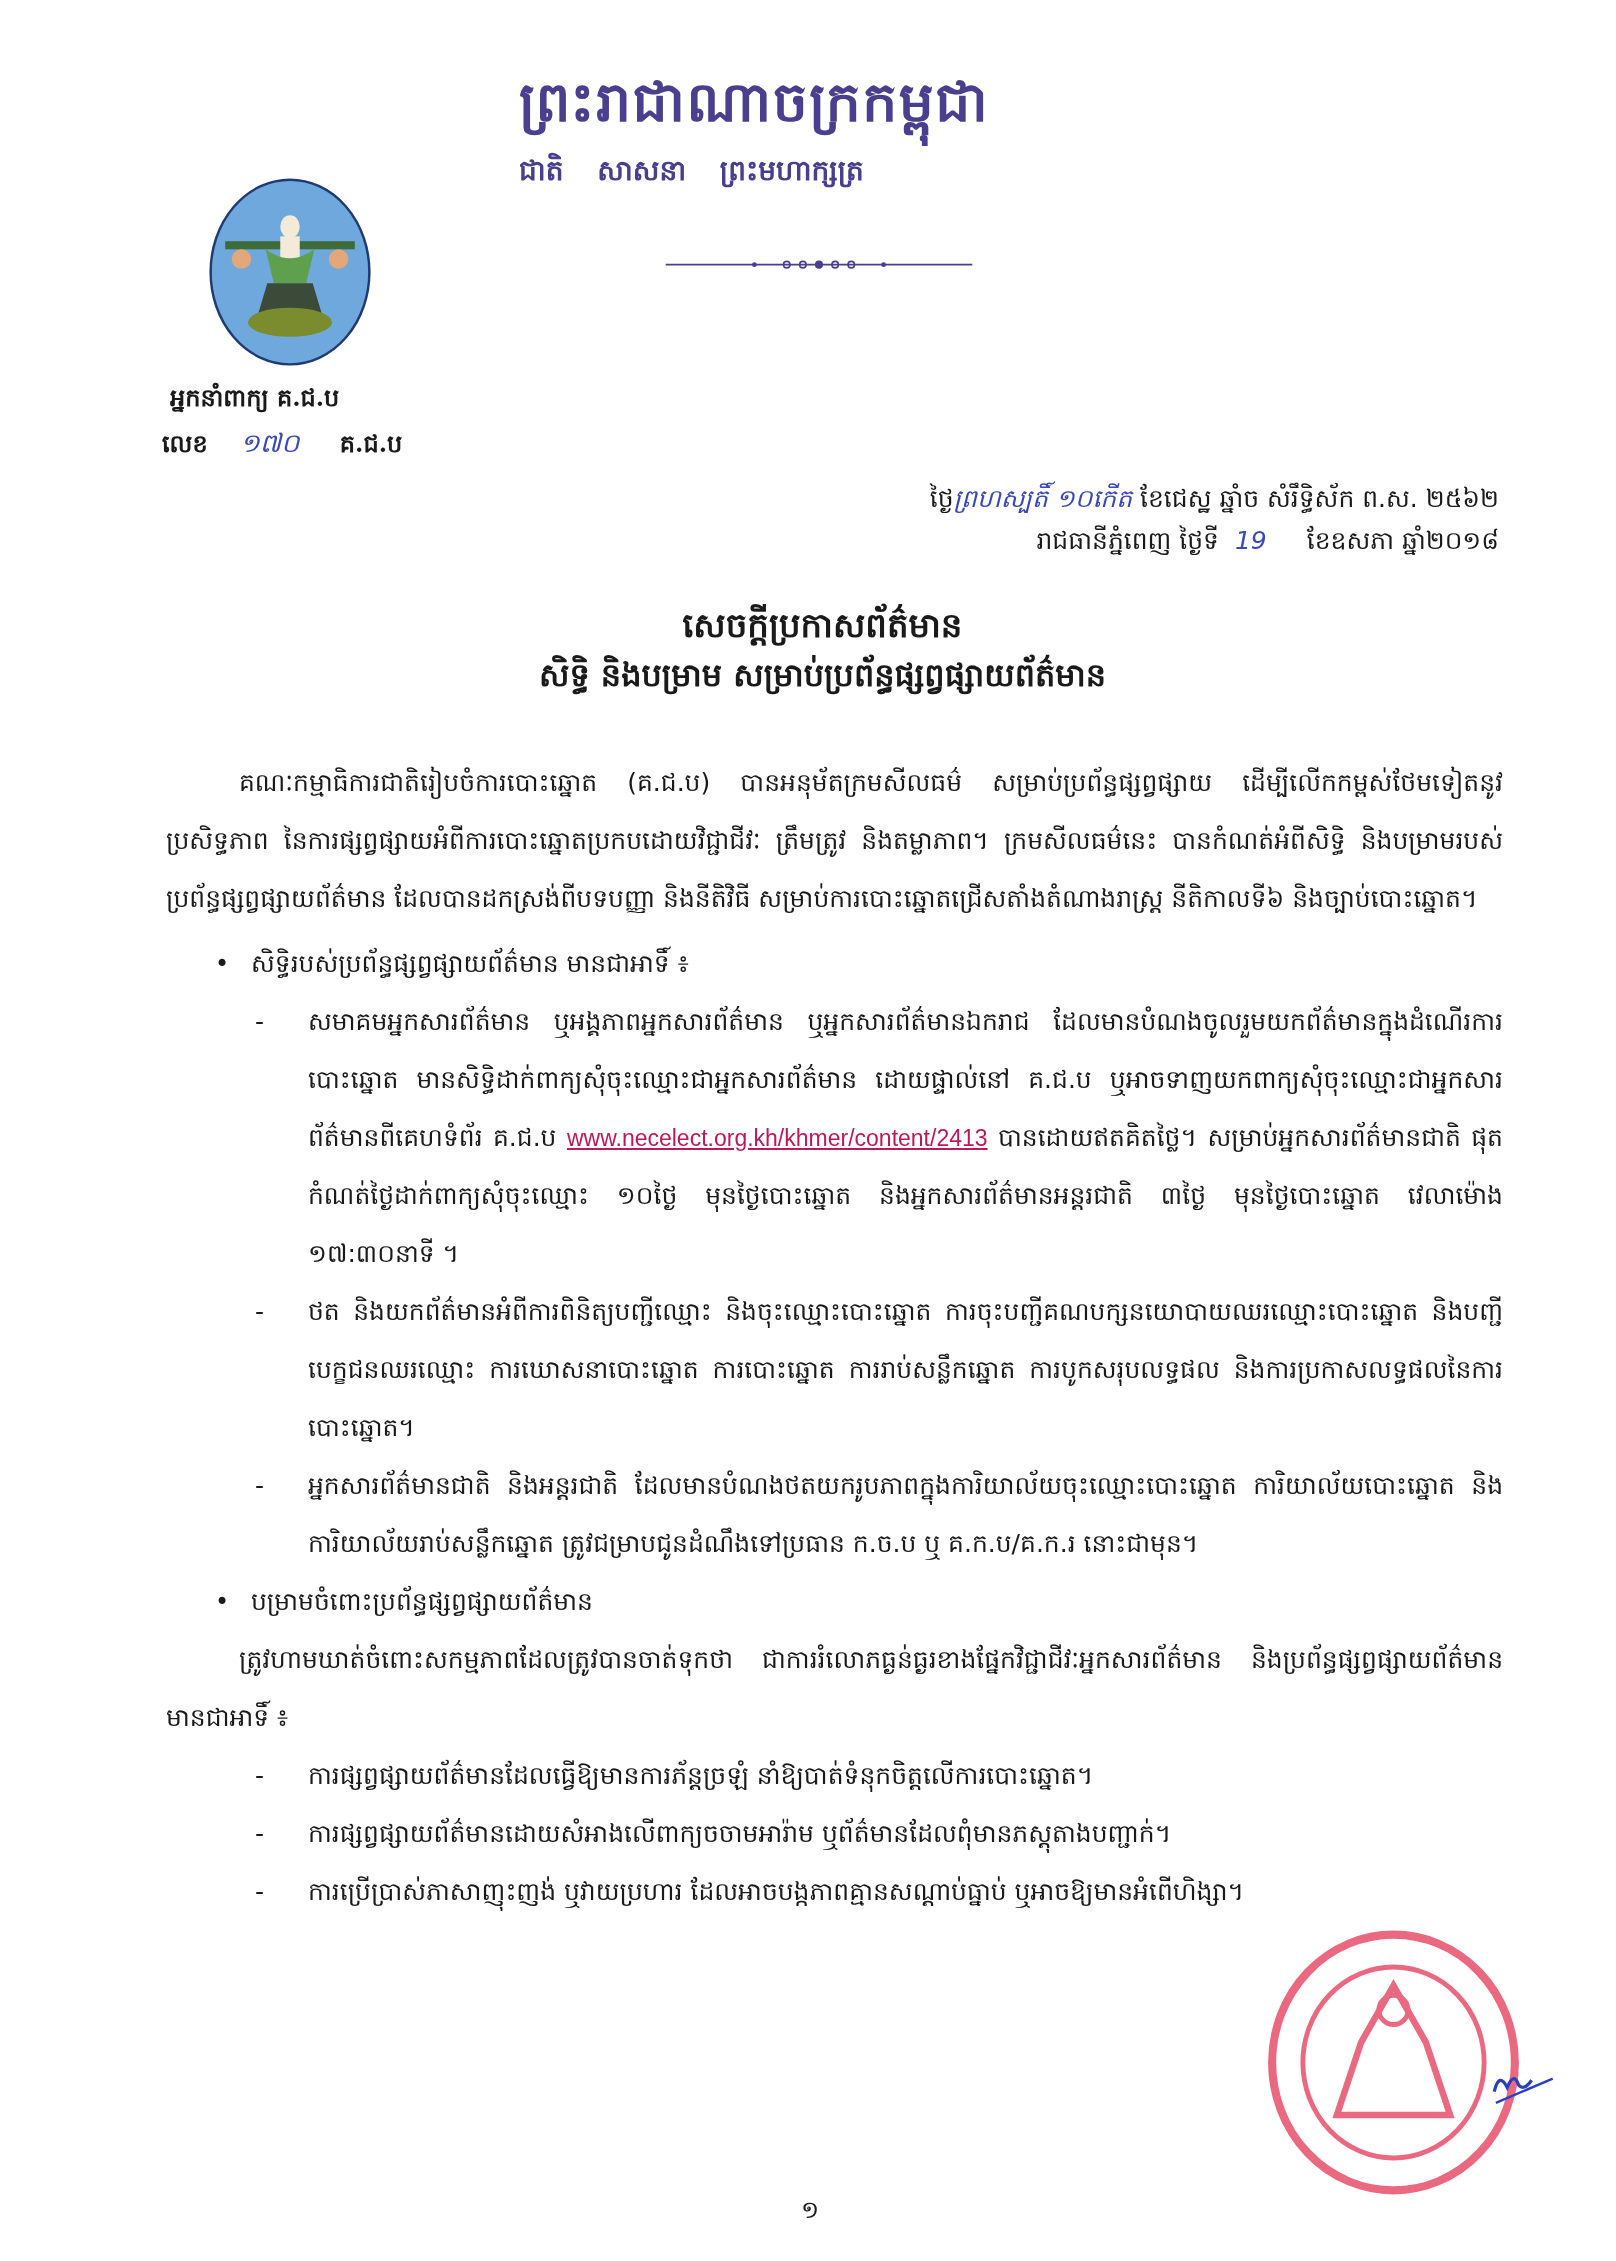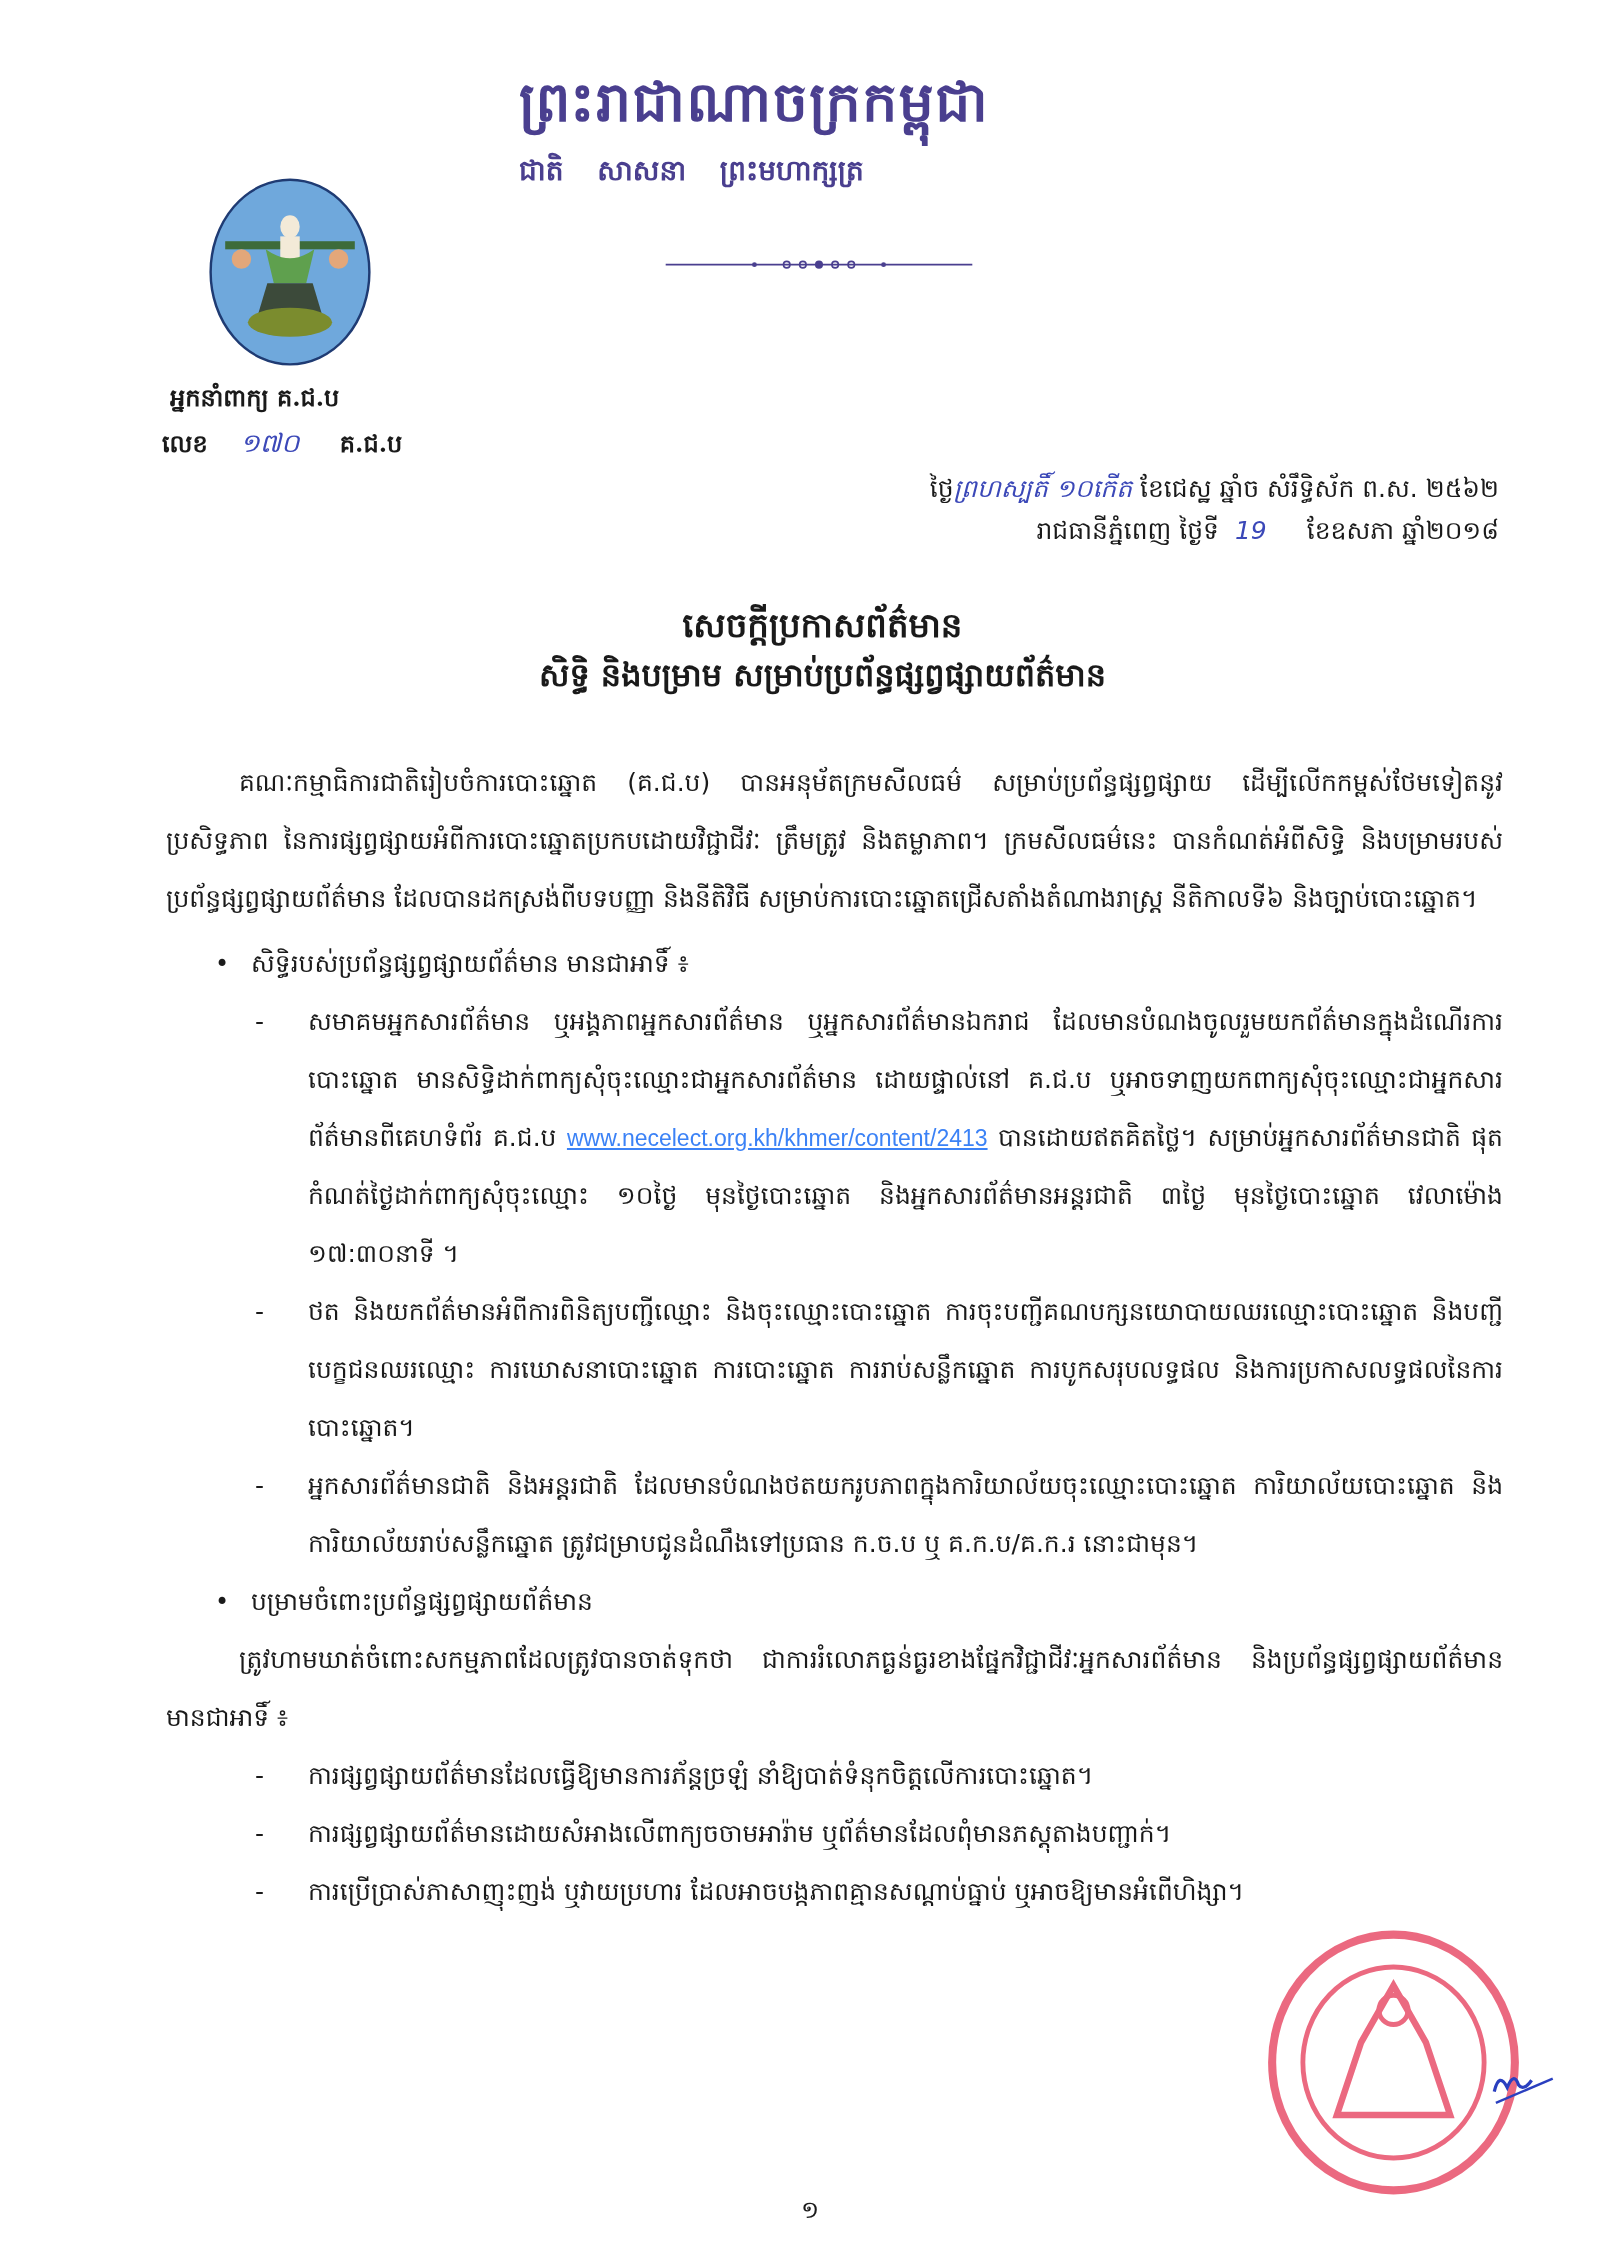--- a/index.html
+++ b/index.html
@@ -11,35 +11,35 @@
   .kingdom .l1 { font-size: 55px; line-height: 81px; letter-spacing: 1.6px; }
   .kingdom .l2 { font-size: 28px; line-height: 58px; word-spacing: 24px; }
   .ornament { left: 665px; top: 259px; width: 308px; height: 11.3px; }
   .logo { left: 209px; top: 178px; width: 162px; height: 188px; }
   .org { left: 73px; top: 377px; width: 502px; color: #4a3f8f; font-family: "DejaVu Serif", serif;
          font-weight: bold; font-size: 24px; line-height: 41px; }
   .org .spokes { color: #1a1a1a; padding-left: 97px; }
   .org .ref { color: #1a1a1a; padding-left: 89px; margin-top: 4.9px; }
   .org .ref .num { color: #3b48b8; font-style: italic; font-weight: normal; font-family: "DejaVu Sans", sans-serif;
                    margin: 0 32px 0 24px; font-size: 26px; text-align: right; }
-  .date { left: 810px; top: 468px; width: 689px; text-align: right; font-size: 25px; line-height: 42px; }
+  .date { left: 810px; top: 478px; width: 689px; text-align: right; font-size: 25px; line-height: 42px; }
   .date .hand { color: #3b48b8; font-style: italic; }
   .title { left: 336px; top: 600px; width: 973px; text-align: center; font-family: "DejaVu Serif", serif;
            font-weight: bold; }
   .title .t1 { font-size: 34px; line-height: 50px; }
   .title .t2 { font-size: 32px; line-height: 50px; }
   .body { left: 166px; top: 754px; width: 1337px; font-size: 25px; line-height: 58px; text-align: justify; }
   .body p { margin: 0; }
   .indent { text-indent: 73px; }
   .bullet { display: flex; align-items: baseline; margin-left: 49px; }
   .bullet .dot { width: 36px; flex: none; font-size: 24px; }
   .dash { display: flex; align-items: baseline; margin-left: 89px; }
   .dash .mk { width: 53px; flex: none; }
   .dash .txt { flex: 1; }
-  .link { color: #3b82f6; text-decoration: underline; font-family: "Liberation Sans", sans-serif; font-size: 23px; }
+  .link { color: #be185d; text-decoration: underline; font-family: "Liberation Sans", sans-serif; font-size: 23px; }
   .stamp { left: 1264px; top: 1929px; width: 259px; height: 267px; }
   .sig { left: 1491px; top: 2067px; width: 65px; height: 41px; }
   .pageno { left: 794px; top: 2195px; width: 32px; text-align: center; font-size: 24px; }
 </style>
 </head>
 <body>
 
 <div class="abs kingdom">
   <div class="l1">ព្រះរាជាណាចក្រកម្ពុជា</div>
   <div class="l2">ជាតិ សាសនា ព្រះមហាក្សត្រ</div>

